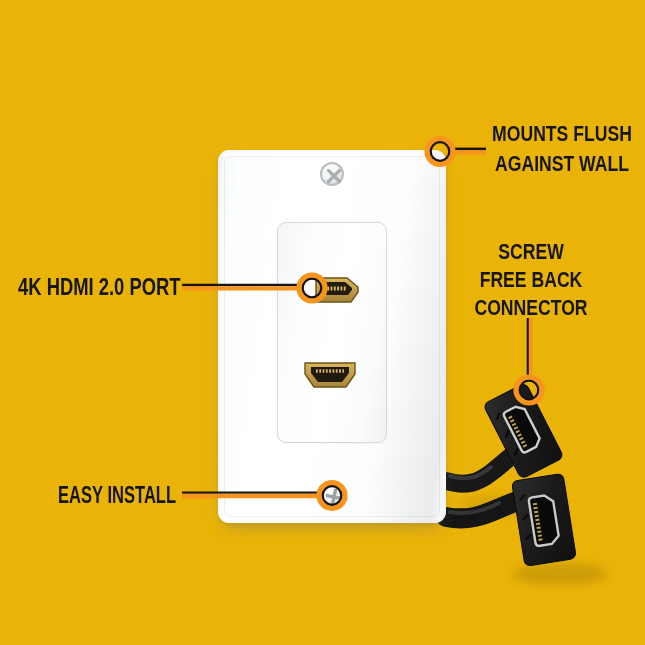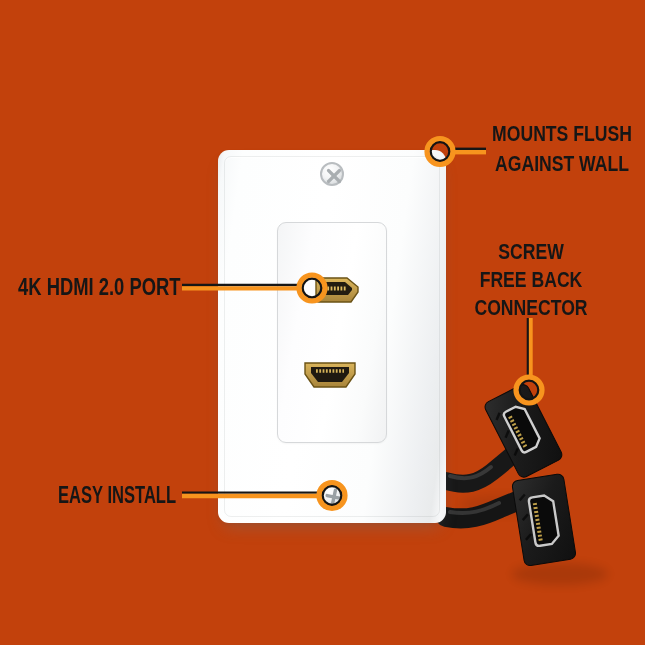--- a/index.html
+++ b/index.html
@@ -2,21 +2,21 @@
 <html style="--accent: #F7941E; --label-color: #161616; --gold: #C79F45;"><head>
 <meta charset="utf-8">
 <style>
   :root{
     --accent:#F7941E;
     --label-color:#161616;
     --gold:#C79F45;
   }
   html,body{margin:0;padding:0;background:#ffffff;}
   .canvas{
-    position:relative;width:645px;height:645px;background:#c2410c;
+    position:relative;width:645px;height:645px;background:#eab308;
     overflow:hidden;font-family:"Liberation Sans",sans-serif;
   }
   
   .connectors-layer{position:absolute;left:0;top:0;z-index:1;}
   .plate{
     position:absolute;left:218px;top:150px;width:228px;height:373px;z-index:2;
     border-radius:11px;
     background:linear-gradient(98deg,
       #e9ebed 0%, #f7f9fa 2.5%, #fdfefe 9%, #ffffff 42%,
       #fcfdfd 70%, #edeff1 88%, #e9ebec 94%, #f6f7f8 97.5%, #f1f2f3 100%);

